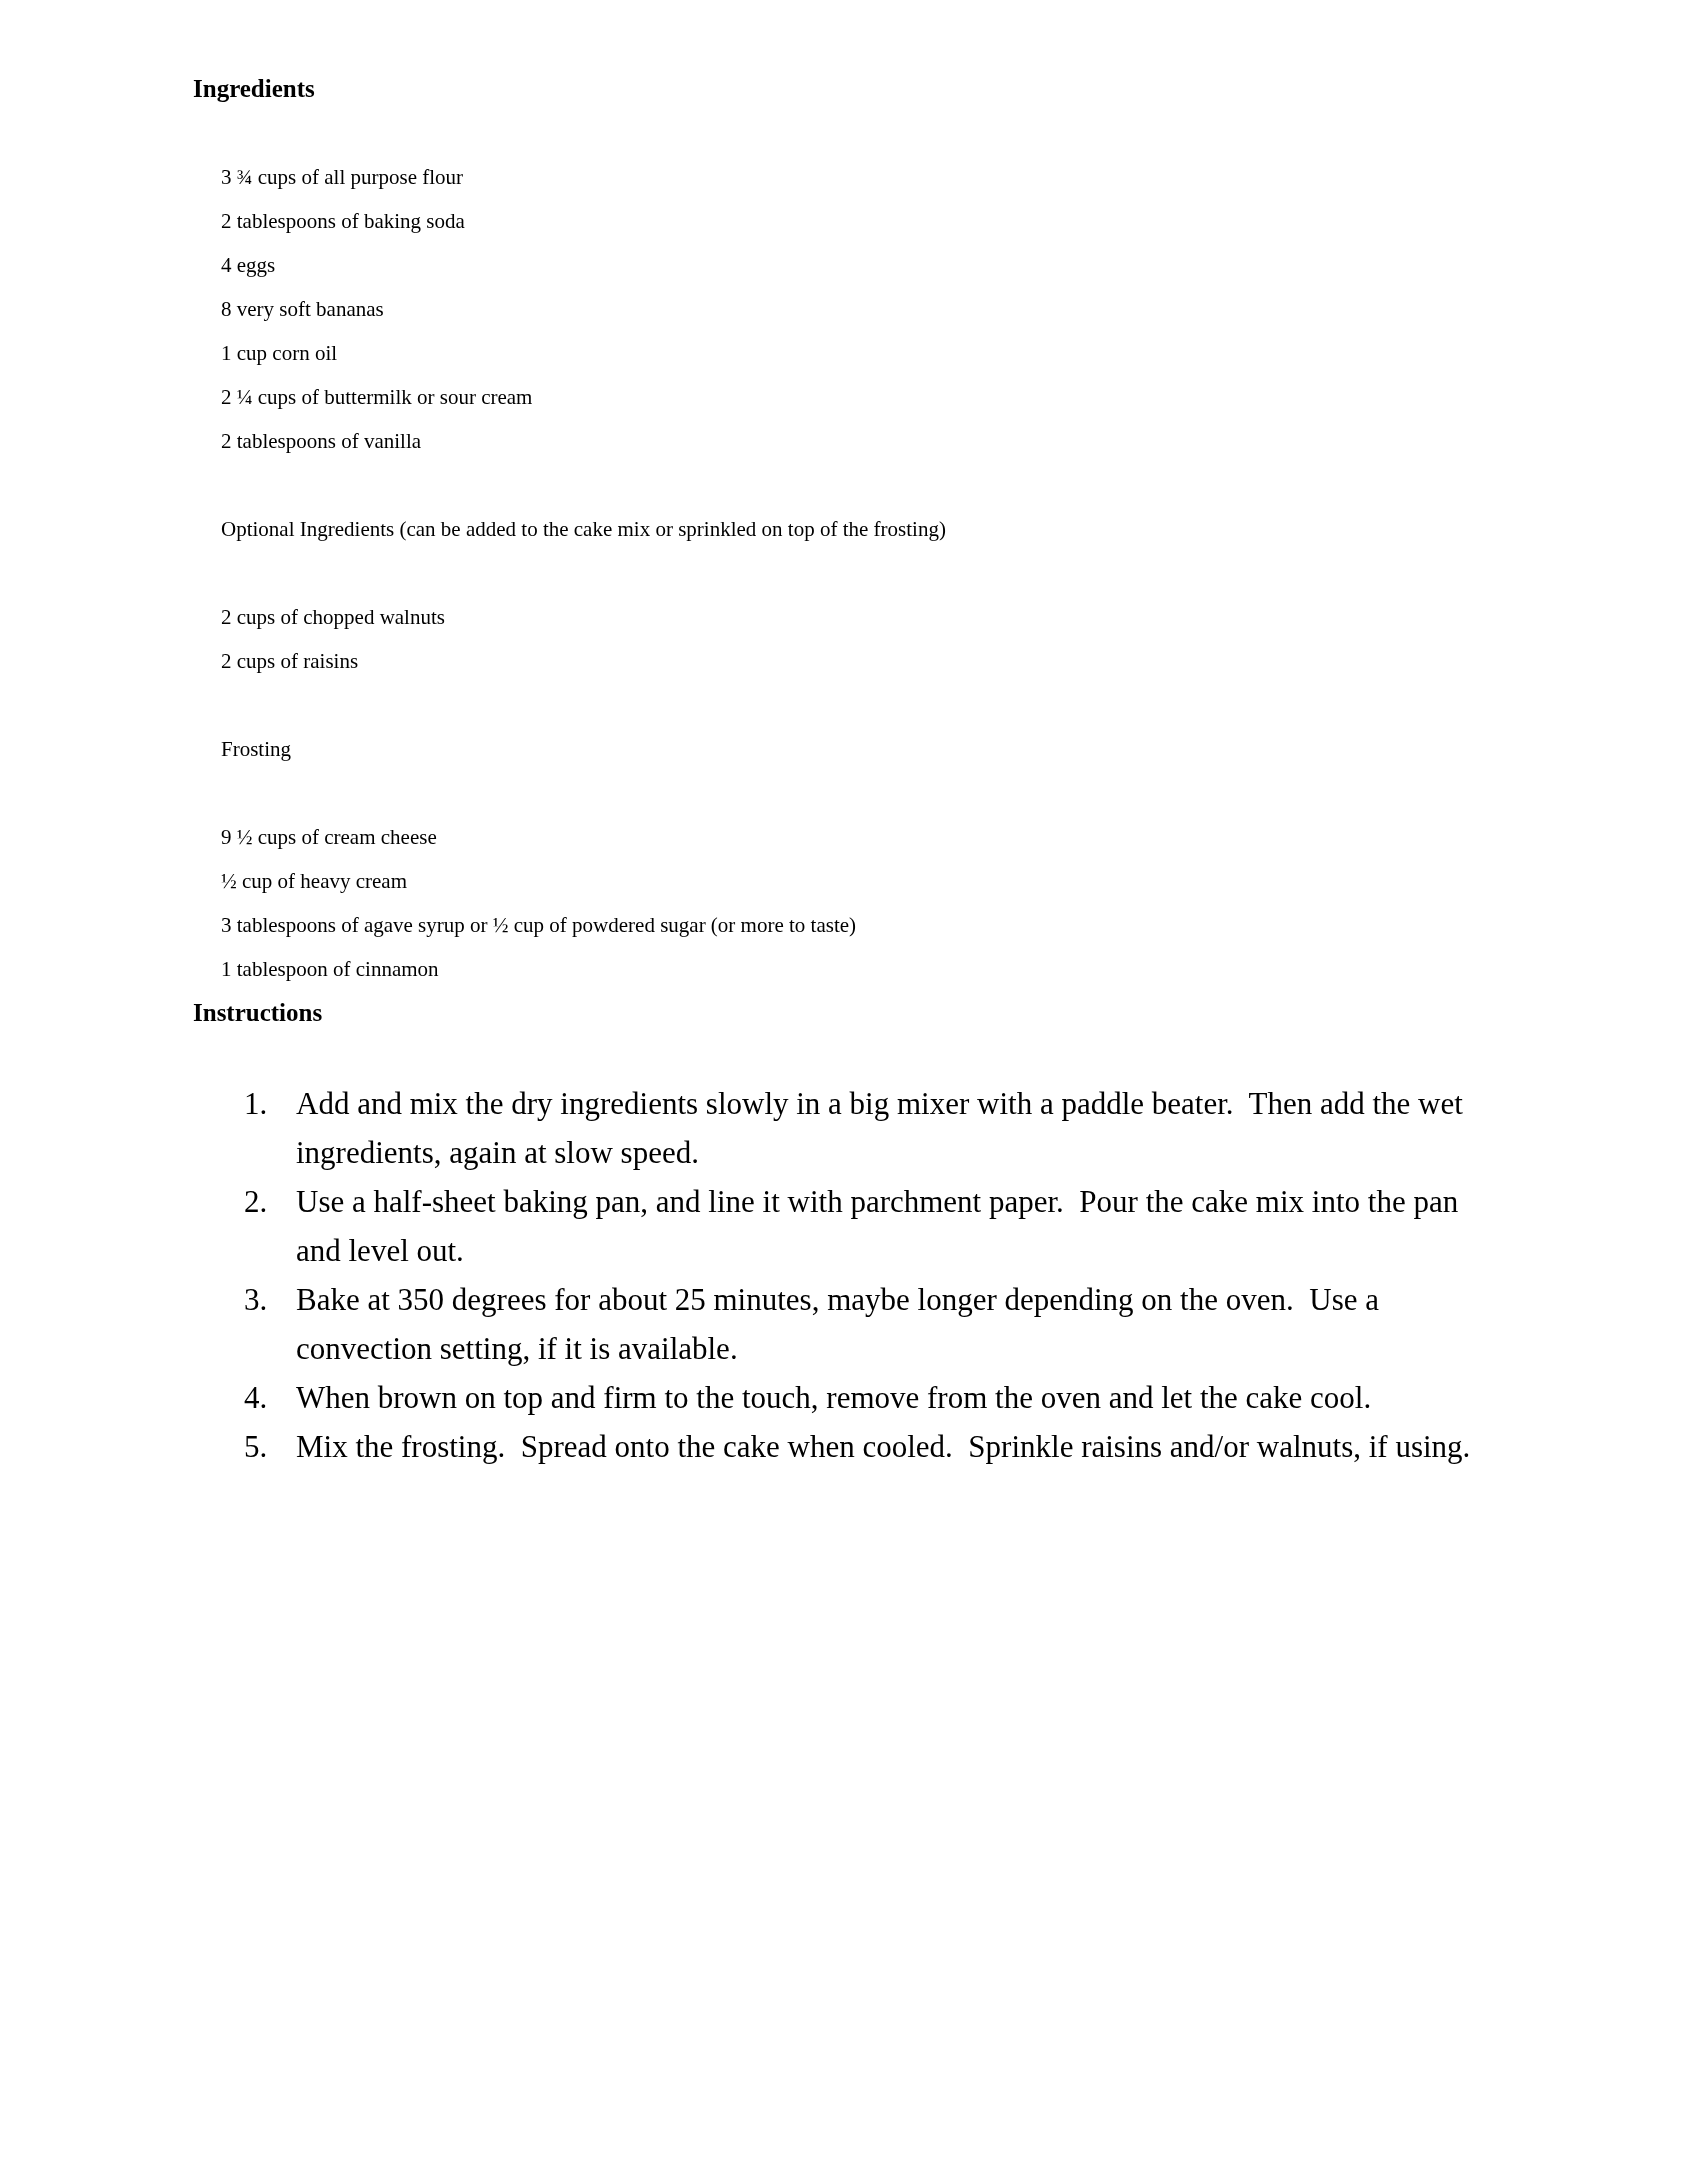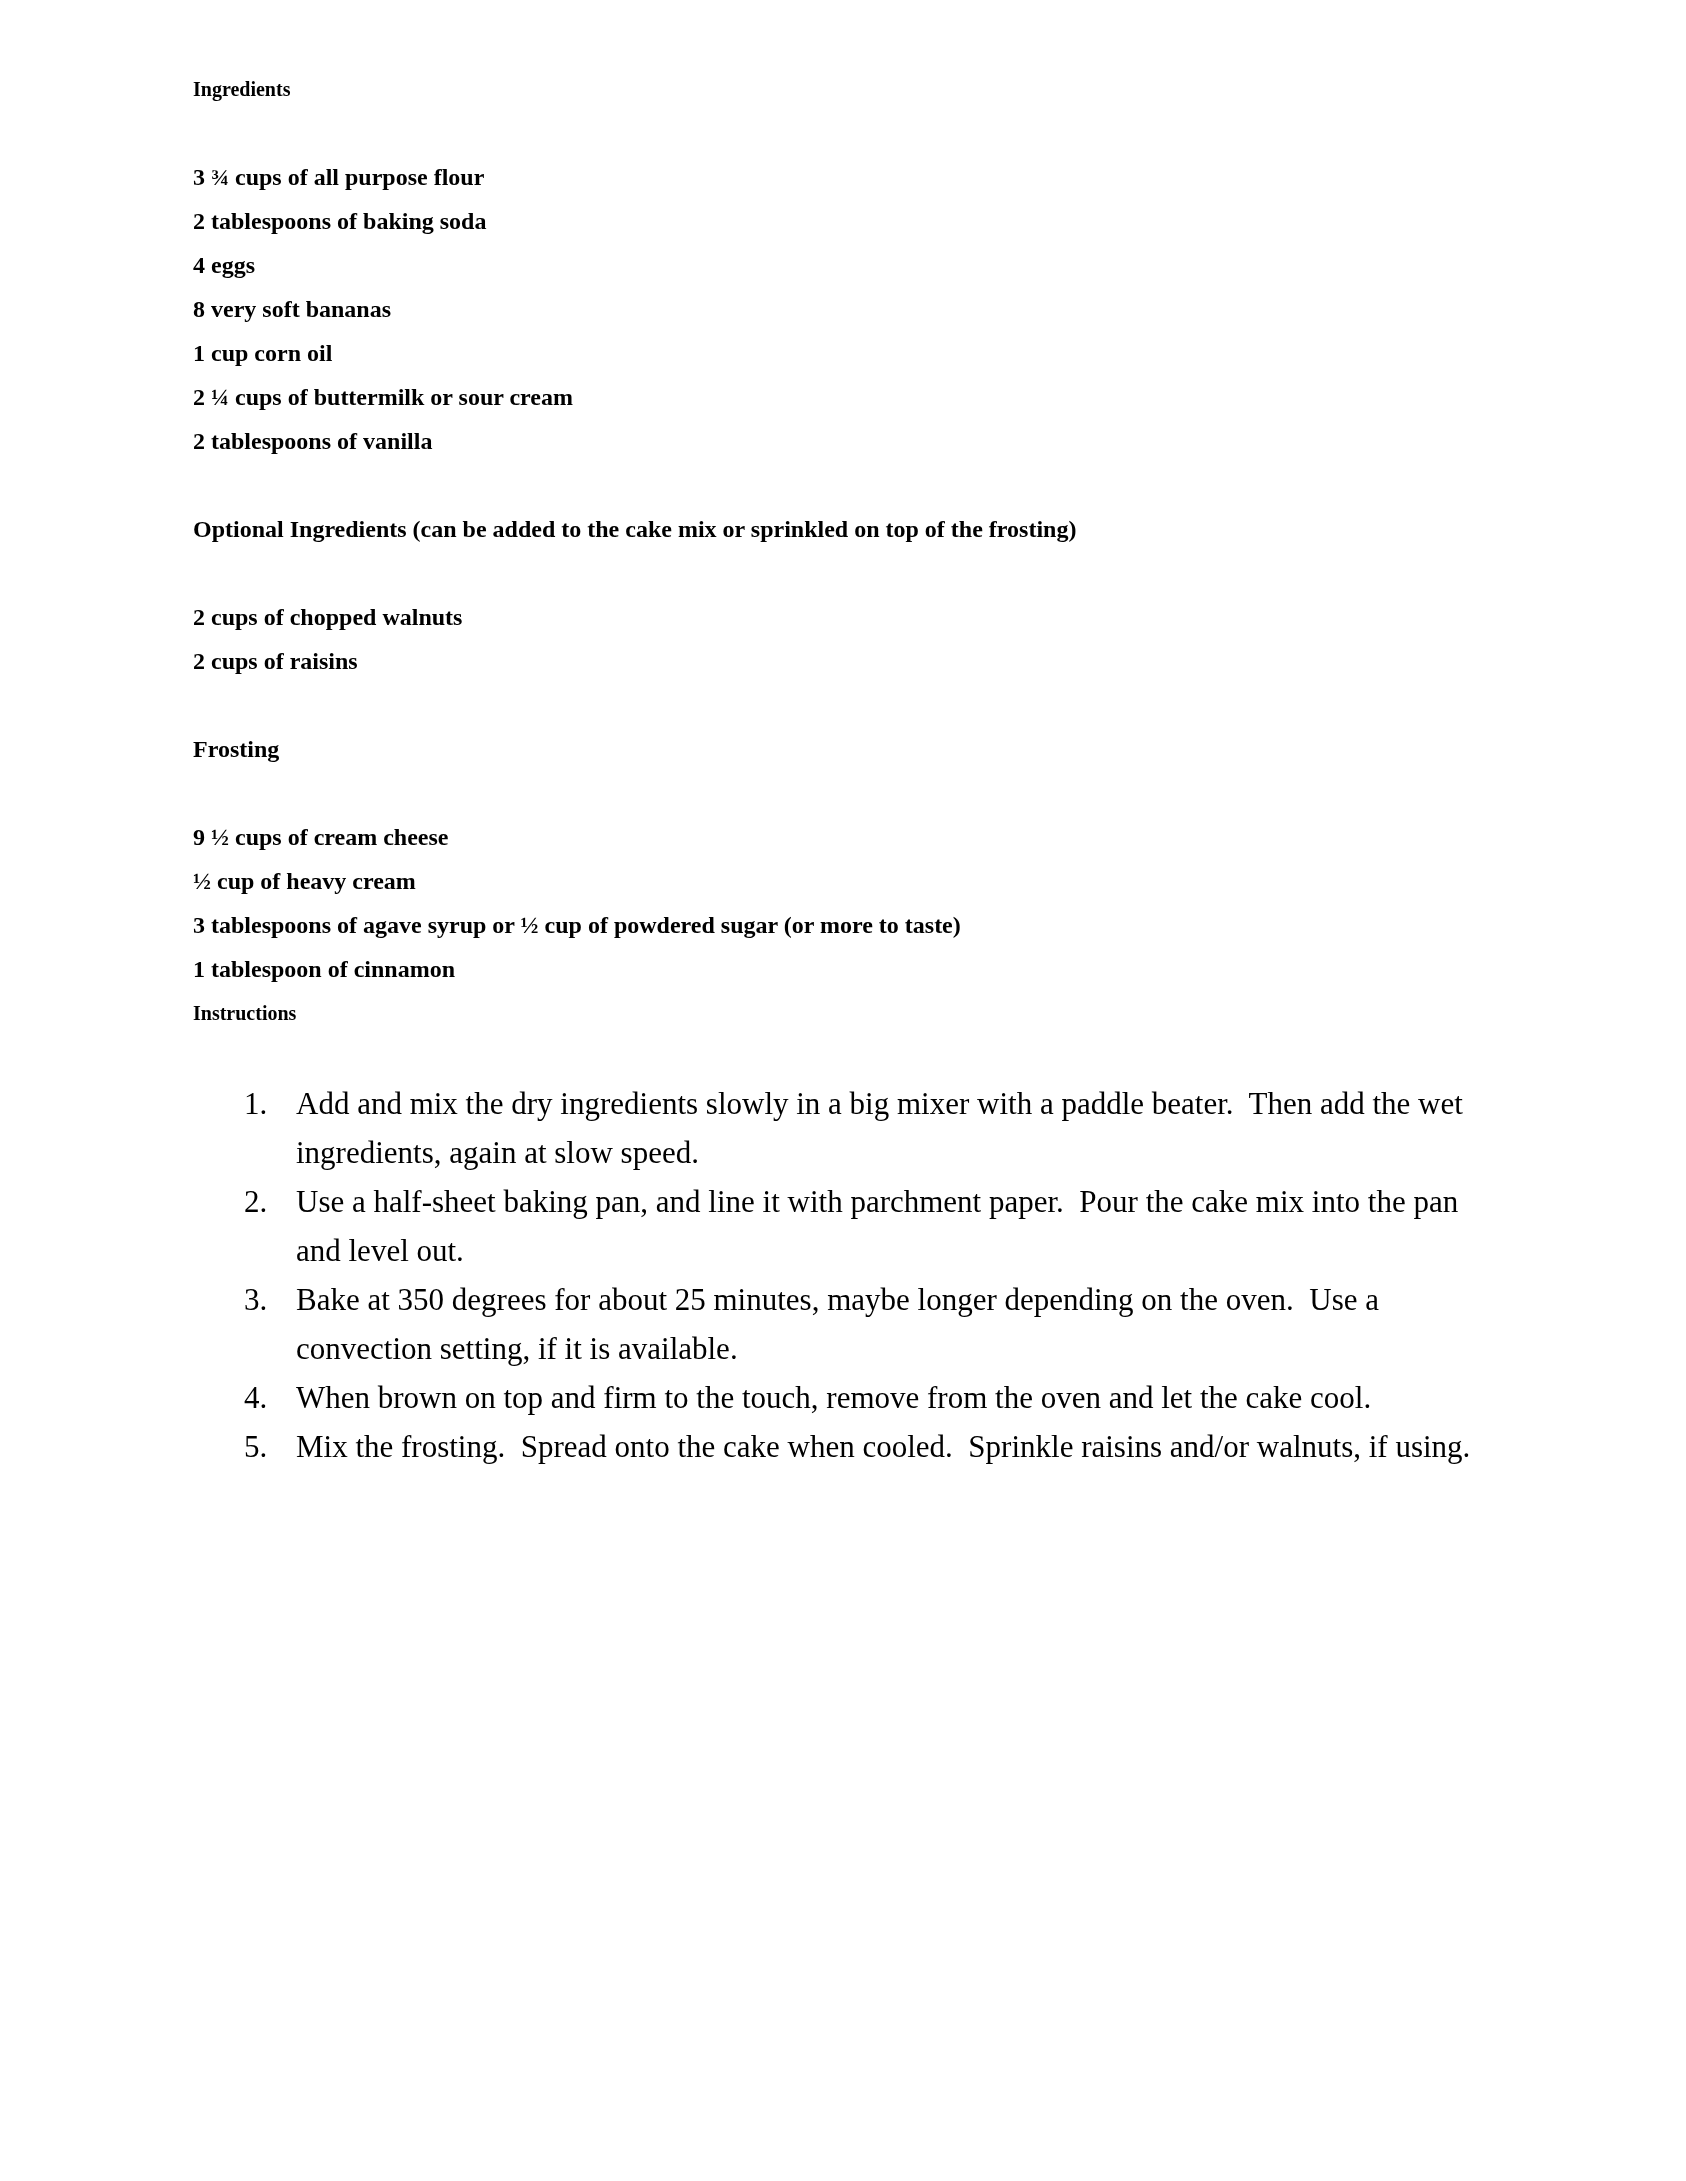--- a/index.html
+++ b/index.html
@@ -36,32 +36,33 @@
   .title-block .line {
     font-weight: bold;
     font-size: 31px;
     line-height: 44px;
     letter-spacing: 0.2px;
   }
 
   
   .heading {
     font-weight: bold;
-    font-size: 20px;
+    font-size: 25px;
     line-height: 44px;
   }
   .heading.ingredients { margin-top: 67px; }
   .heading.instructions { }
 
   
   .plain {
-    font-size: 24px;
+    font-size: 21px;
     line-height: 44px;
-    font-weight: bold;
+    font-weight: normal;
     white-space: pre-wrap;
+    margin-left: 28px;
   }
   .block { margin: 0; }
   .gap-line { height: 44px; }
 
   
   ol.steps {
     list-style: none;
     margin: 0;
     padding: 0;
     font-size: 31px;

